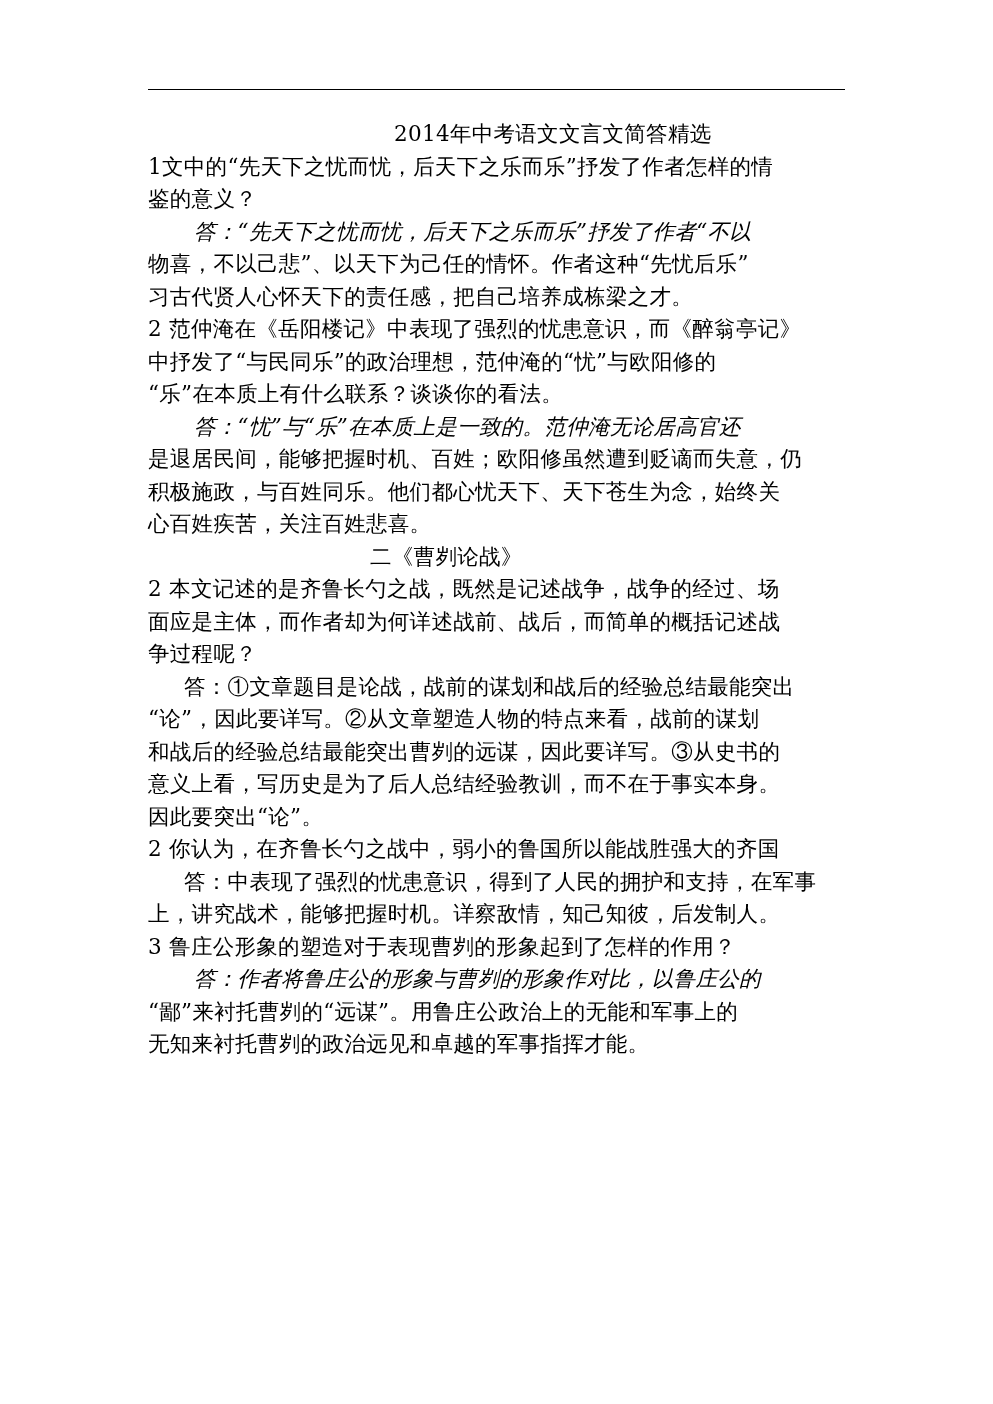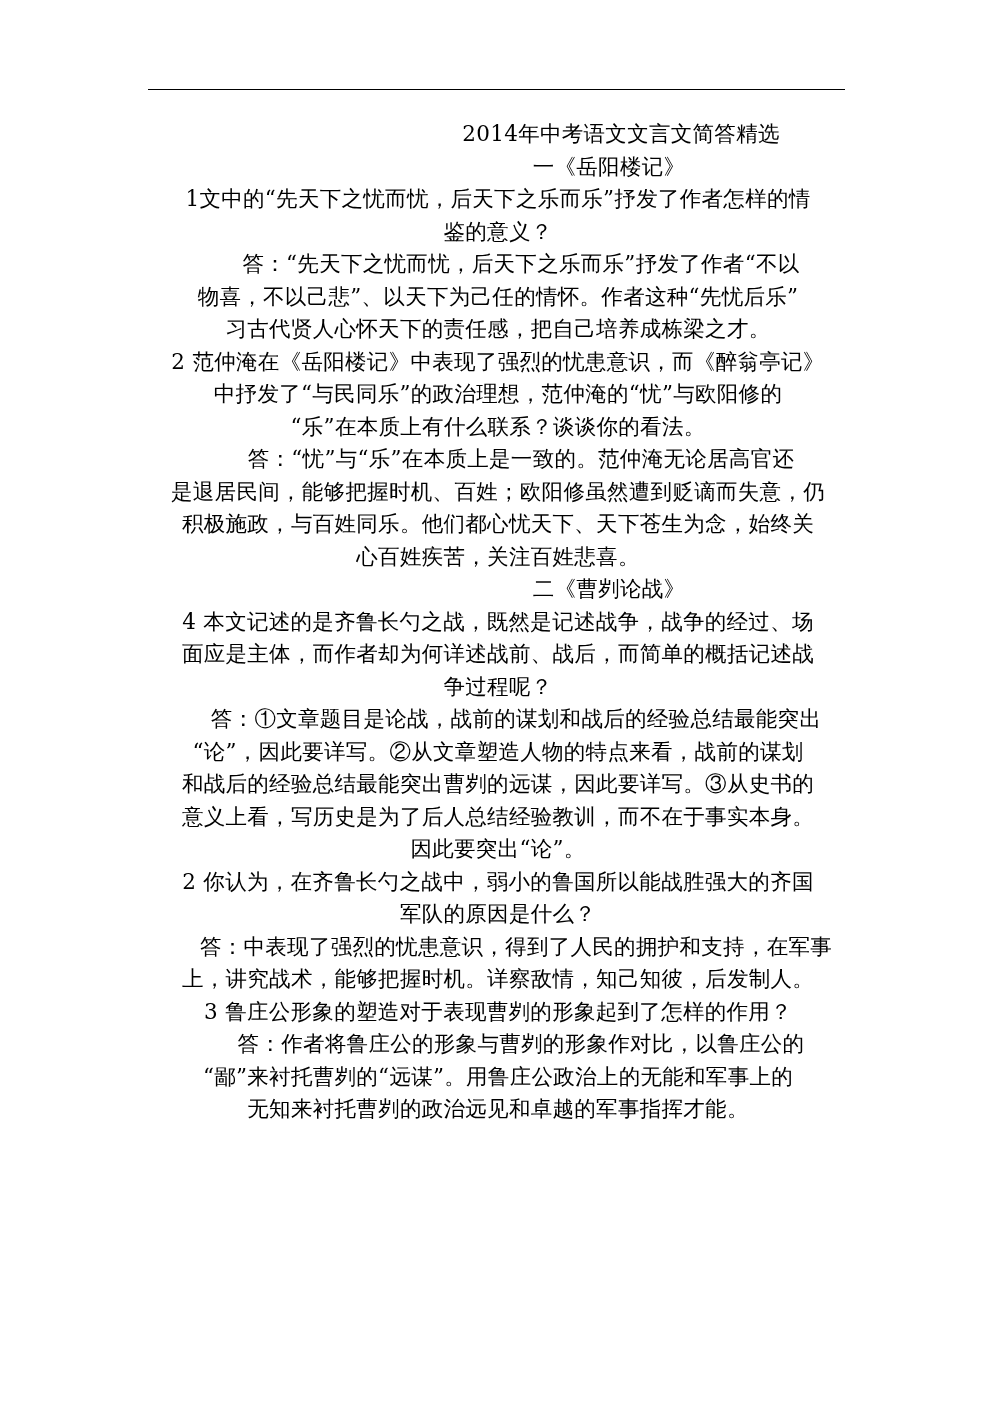--- a/index.html
+++ b/index.html
@@ -28,45 +28,44 @@
       left: 148px;
       top: 118px;
       width: 700px;
       font-size: 21.5px;
       line-height: 32.5px;
       letter-spacing: 0.3px;
     }
     .line {
       white-space: nowrap;
       height: 32.5px;
-      text-align: center;
     }
     .title {
       padding-left: 246px;
     }
     .section-heading {
       padding-left: 222px;
     }
     .answer-indent {
       padding-left: 46px;
+      font-style: italic;
     }
     .answer-indent-sm {
       padding-left: 36px;
     }
   </style>
 </head>
 <body>
 
 <div class="header-rule"></div>
 
 <div class="page">
   <div class="line title">2014年中考语文文言文简答精选</div>
 
   <div>
-    <div class="line section-heading">一《岳阳楼记》</div>
 
     <div>
       <div class="line">1文中的“先天下之忧而忧，后天下之乐而乐”抒发了作者怎样的情</div>
       <div class="line">鉴的意义？</div>
       <div class="line answer-indent">答：“先天下之忧而忧，后天下之乐而乐”抒发了作者“不以</div>
       <div class="line">物喜，不以己悲”、以天下为己任的情怀。作者这种“先忧后乐”</div>
       <div class="line">习古代贤人心怀天下的责任感，把自己培养成栋梁之才。</div>
     </div>
 
     <div>
@@ -77,33 +76,32 @@
       <div class="line">是退居民间，能够把握时机、百姓；欧阳修虽然遭到贬谪而失意，仍</div>
       <div class="line">积极施政，与百姓同乐。他们都心忧天下、天下苍生为念，始终关</div>
       <div class="line">心百姓疾苦，关注百姓悲喜。</div>
     </div>
   </div>
 
   <div>
     <div class="line section-heading">二《曹刿论战》</div>
 
     <div>
-      <div class="line">4 本文记述的是齐鲁长勺之战，既然是记述战争，战争的经过、场</div>
+      <div class="line">2 本文记述的是齐鲁长勺之战，既然是记述战争，战争的经过、场</div>
       <div class="line">面应是主体，而作者却为何详述战前、战后，而简单的概括记述战</div>
       <div class="line">争过程呢？</div>
       <div class="line answer-indent-sm">答：①文章题目是论战，战前的谋划和战后的经验总结最能突出</div>
       <div class="line">“论”，因此要详写。②从文章塑造人物的特点来看，战前的谋划</div>
       <div class="line">和战后的经验总结最能突出曹刿的远谋，因此要详写。③从史书的</div>
       <div class="line">意义上看，写历史是为了后人总结经验教训，而不在于事实本身。</div>
       <div class="line">因此要突出“论”。</div>
     </div>
 
     <div>
       <div class="line">2 你认为，在齐鲁长勺之战中，弱小的鲁国所以能战胜强大的齐国</div>
-      <div class="line">军队的原因是什么？</div>
       <div class="line answer-indent-sm">答：中表现了强烈的忧患意识，得到了人民的拥护和支持，在军事</div>
       <div class="line">上，讲究战术，能够把握时机。详察敌情，知己知彼，后发制人。</div>
     </div>
 
     <div>
       <div class="line">3 鲁庄公形象的塑造对于表现曹刿的形象起到了怎样的作用？</div>
       <div class="line answer-indent">答：作者将鲁庄公的形象与曹刿的形象作对比，以鲁庄公的</div>
       <div class="line">“鄙”来衬托曹刿的“远谋”。用鲁庄公政治上的无能和军事上的</div>
       <div class="line">无知来衬托曹刿的政治远见和卓越的军事指挥才能。</div>
     </div>

